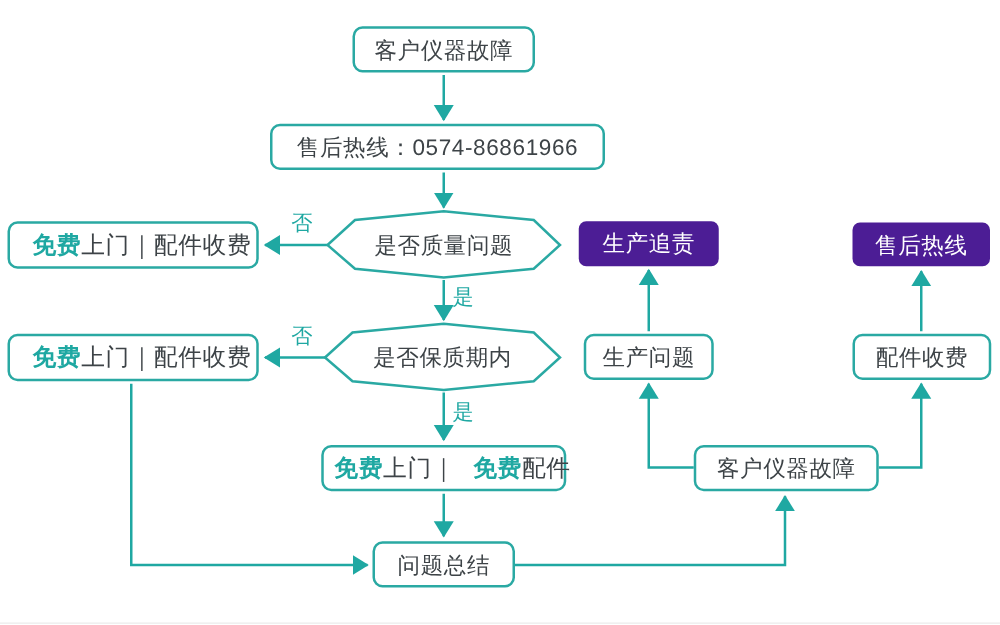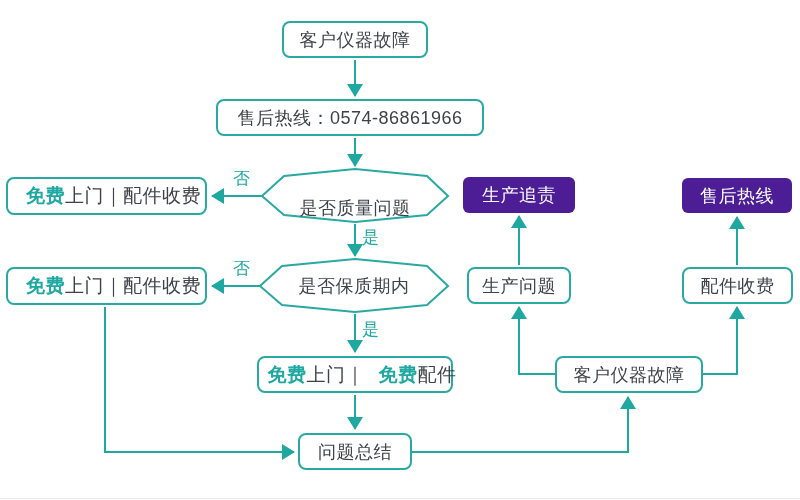--- a/index.html
+++ b/index.html
@@ -79,21 +79,21 @@
     <g fill="#ffffff" stroke="#2aa9a3" stroke-width="2">
       <polygon points="262,196 284,176 355,169 427,176 448,196 427,215 355,222 284,215"></polygon>
       <polygon points="260,286 282,266 355,259 427,266 448,286 427,305 355,312 282,305"></polygon>
     </g>
   </svg>
 
   <div class="node box-white" style="left:282px; top:21px; width:146px; height:37px;font-family:Liberation Mono, monospace;">客户仪器故障</div>
 
   <div class="node box-white" style="left:216px; top:99px; width:268px; height:37px;">售后热线：0574-86861966</div>
 
-  <div class="node hex-label" style="left:262px; top:181px; width:186px; height:53px;">是否质量问题</div>
+  <div class="node hex-label" style="left:262px; top:169px; width:186px; height:53px;">是否质量问题</div>
 
   <div class="node hex-label" style="left:260px; top:259px; width:188px; height:53px;">是否保质期内</div>
 
   <div class="node box-white" style="left:6px; top:177px; width:201px; height:38px; font-size:19px;">
     <span class="accent">免费</span>
       <span>上门｜配件收费</span>
   </div>
 
   <div class="node box-white" style="left:6px; top:267px; width:201px; height:38px; font-size:19px;">
     <span class="accent">免费</span>

